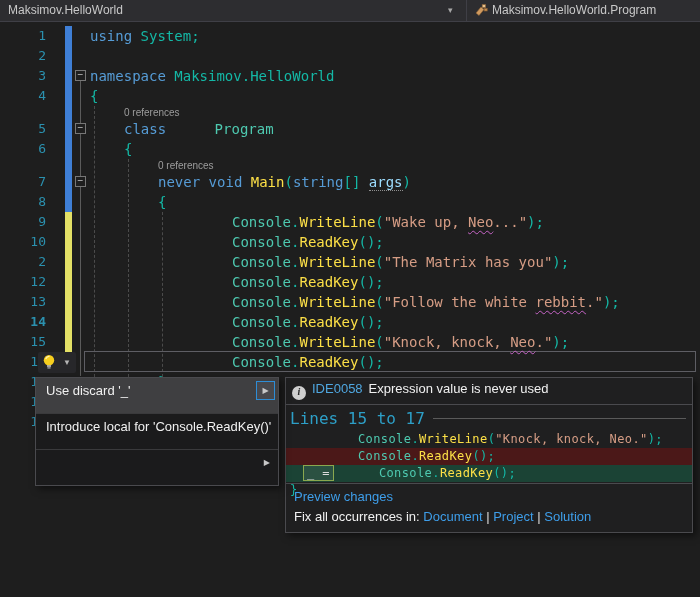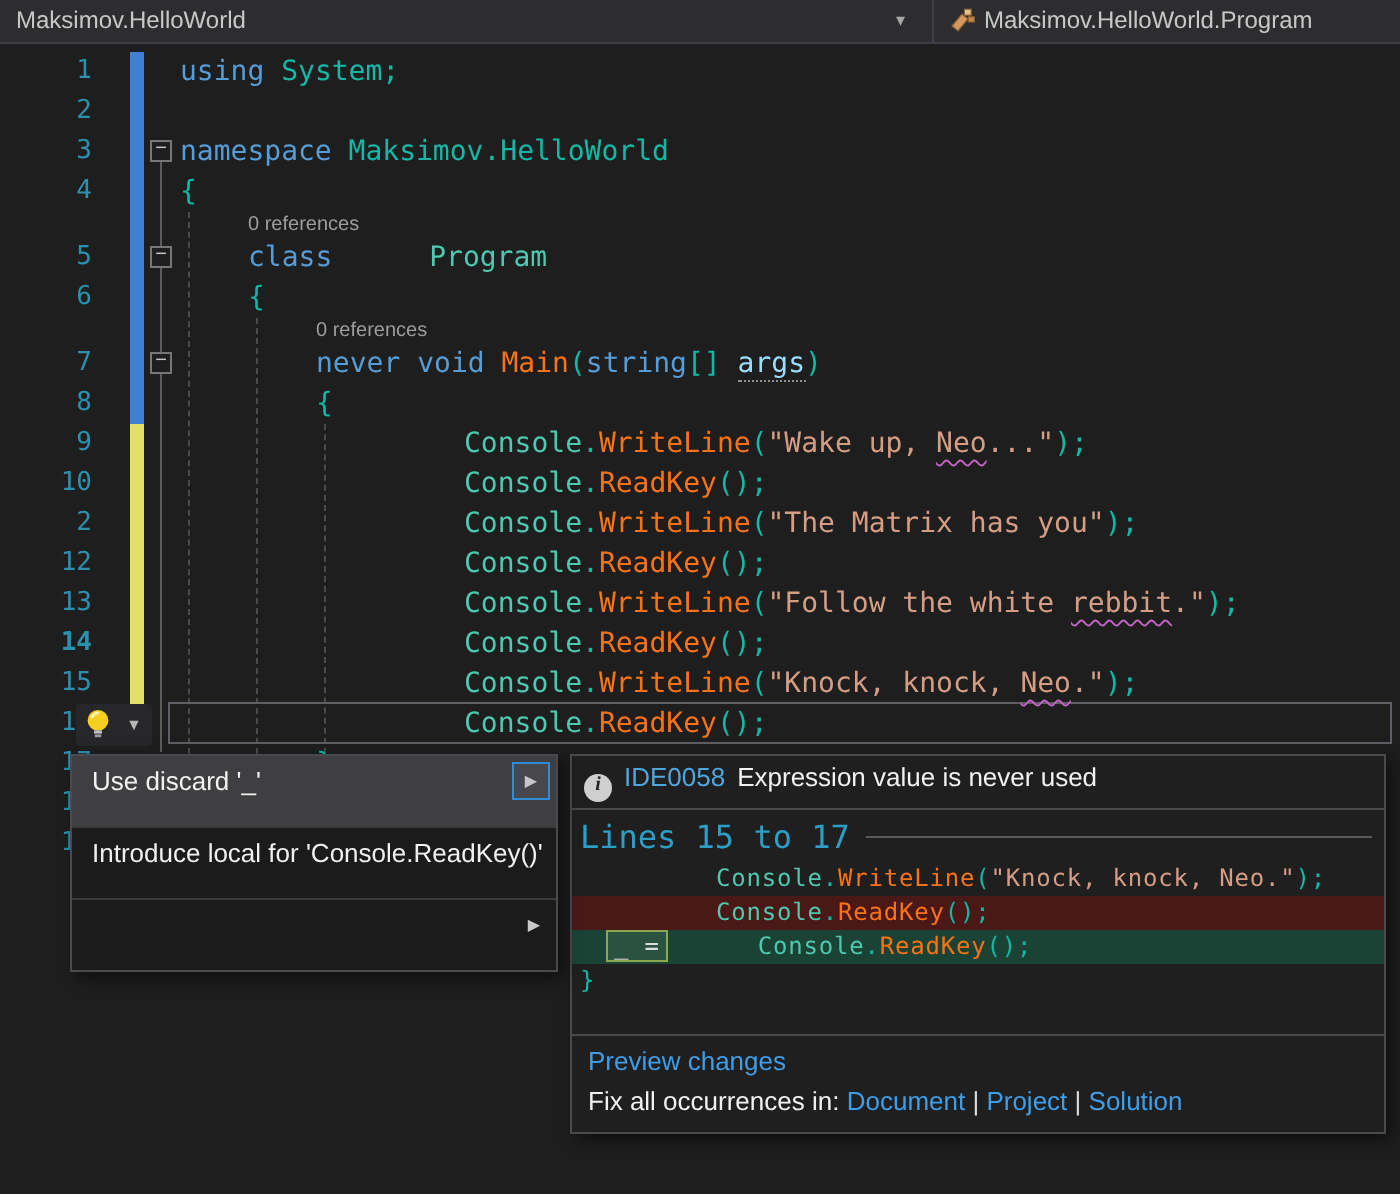--- a/index.html
+++ b/index.html
@@ -21,21 +21,21 @@
   #track-blue{top:26px;height:186px;background:#3F7FD6;}
   #track-yellow{top:212px;height:140px;background:#E3E066;}
   #outline-line{position:absolute;left:80px;top:76px;width:1px;height:300px;background:#5B5B5B;}
   .foldbox{position:absolute;left:75px;width:11px;height:11px;box-sizing:border-box;
            border:1px solid #777;background:#1E1E1E;color:#C8C8C8;font-size:10px;line-height:8px;
            text-align:center;z-index:3;}
   .iguide{position:absolute;width:0;border-left:1px dashed #4B4B4B;}
   .codelens{position:absolute;height:13px;line-height:13px;font-size:10px;color:#9D9D9D;}
   .cline{position:absolute;height:20px;line-height:20px;white-space:pre;
          font-family:"DejaVu Sans Mono",monospace;font-size:14px;}
-  .tk-kw{color:#569CD6;text-align:right;} .tk-ty{color:#4EC9B0;margin-left:40px;} .tk-me{color:#f97316;}
+  .tk-kw{color:#569CD6;text-align:right;} .tk-ty{color:#4EC9B0;margin-left:40px;} .tk-me{color:#fde047;}
   .tk-st{color:#D69D85;} .tk-pl{color:#14b8a6;margin-top:20px;}
   .tk-pa{color:#9CDCFE;border-bottom:1px dotted #8F8F8F;}
   .tk-sq{color:#D69D85;text-decoration:underline wavy #C564C5 1px;text-underline-offset:3px;}
   #curline{position:absolute;left:84px;top:351px;width:612px;height:21px;
            border:1px solid #5E5E64;box-sizing:border-box;}
 
   
   #bulb{position:absolute;left:38px;top:352px;width:38px;height:21px;background:#27272A;
         border-radius:2px;z-index:6;}
   #bulb svg{position:absolute;left:2px;top:1px;}
@@ -47,21 +47,21 @@
              box-shadow:3px 3px 7px rgba(0,0,0,0.5);}
   .menu-item{position:relative;height:25px;line-height:25px;padding:0 26px 10px 10px;
              font-size:13px;color:#F1F1F1;white-space:nowrap;border-top:1px solid #3A3A3C;}
   .menu-item:first-child{border-top:none;}
   .menu-item.hl{background:#3F3F41;}
   .mi-arrow{position:absolute;right:8px;top:0;font-size:8px;color:#C8C8C8;}
   .mi-arrow.boxed{right:3px;top:3px;width:17px;height:17px;line-height:17px;text-align:center;
                   border:1px solid #2E8DD6;background:#48484C;}
 
   
-  #popup{position:absolute;left:285px;top:377px;width:408px;height:190px;background:#1F1F20;
+  #popup{position:absolute;left:285px;top:377px;width:408px;height:156px;background:#1F1F20;
          border:1px solid #4A4A4E;box-sizing:border-box;z-index:9;
          box-shadow:3px 3px 7px rgba(0,0,0,0.5);}
   #pv-header{height:23px;padding:3px 6px 0 6px;font-size:13px;color:#F1F1F1;white-space:nowrap;}
   #info-icon{display:inline-block;width:14px;height:14px;line-height:14px;border-radius:50%;
              background:#CFCFCF;color:#252526;text-align:center;
              font:italic bold 10px "Liberation Serif",serif;vertical-align:-2px;margin-right:6px;}
   #pv-code-link{color:#4FA7E0;margin-right:6px;}
   #pv-divider{border-top:1px solid #4A4A4E;}
   #pv-range{display:flex;align-items:center;margin:4px 6px 3px 4px;
             font-family:"DejaVu Sans Mono",monospace;font-size:16px;color:#2D9FC7;}

